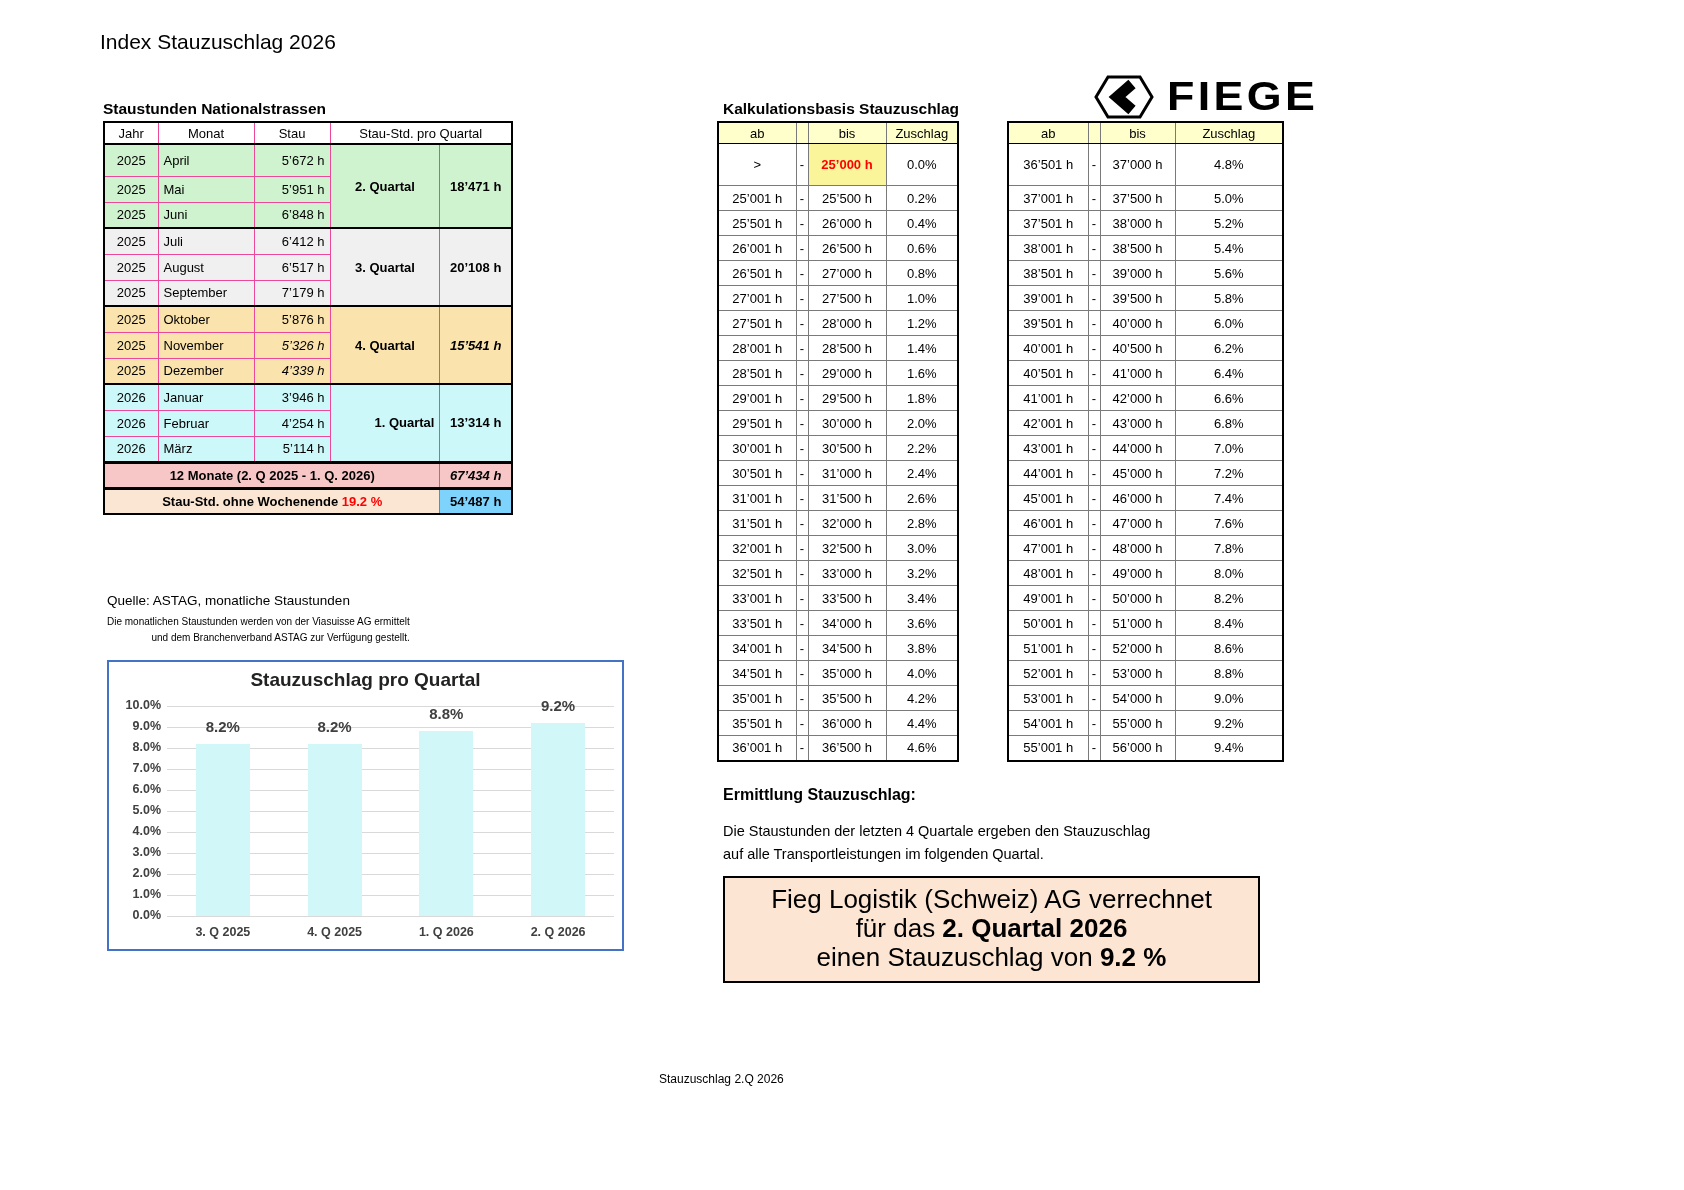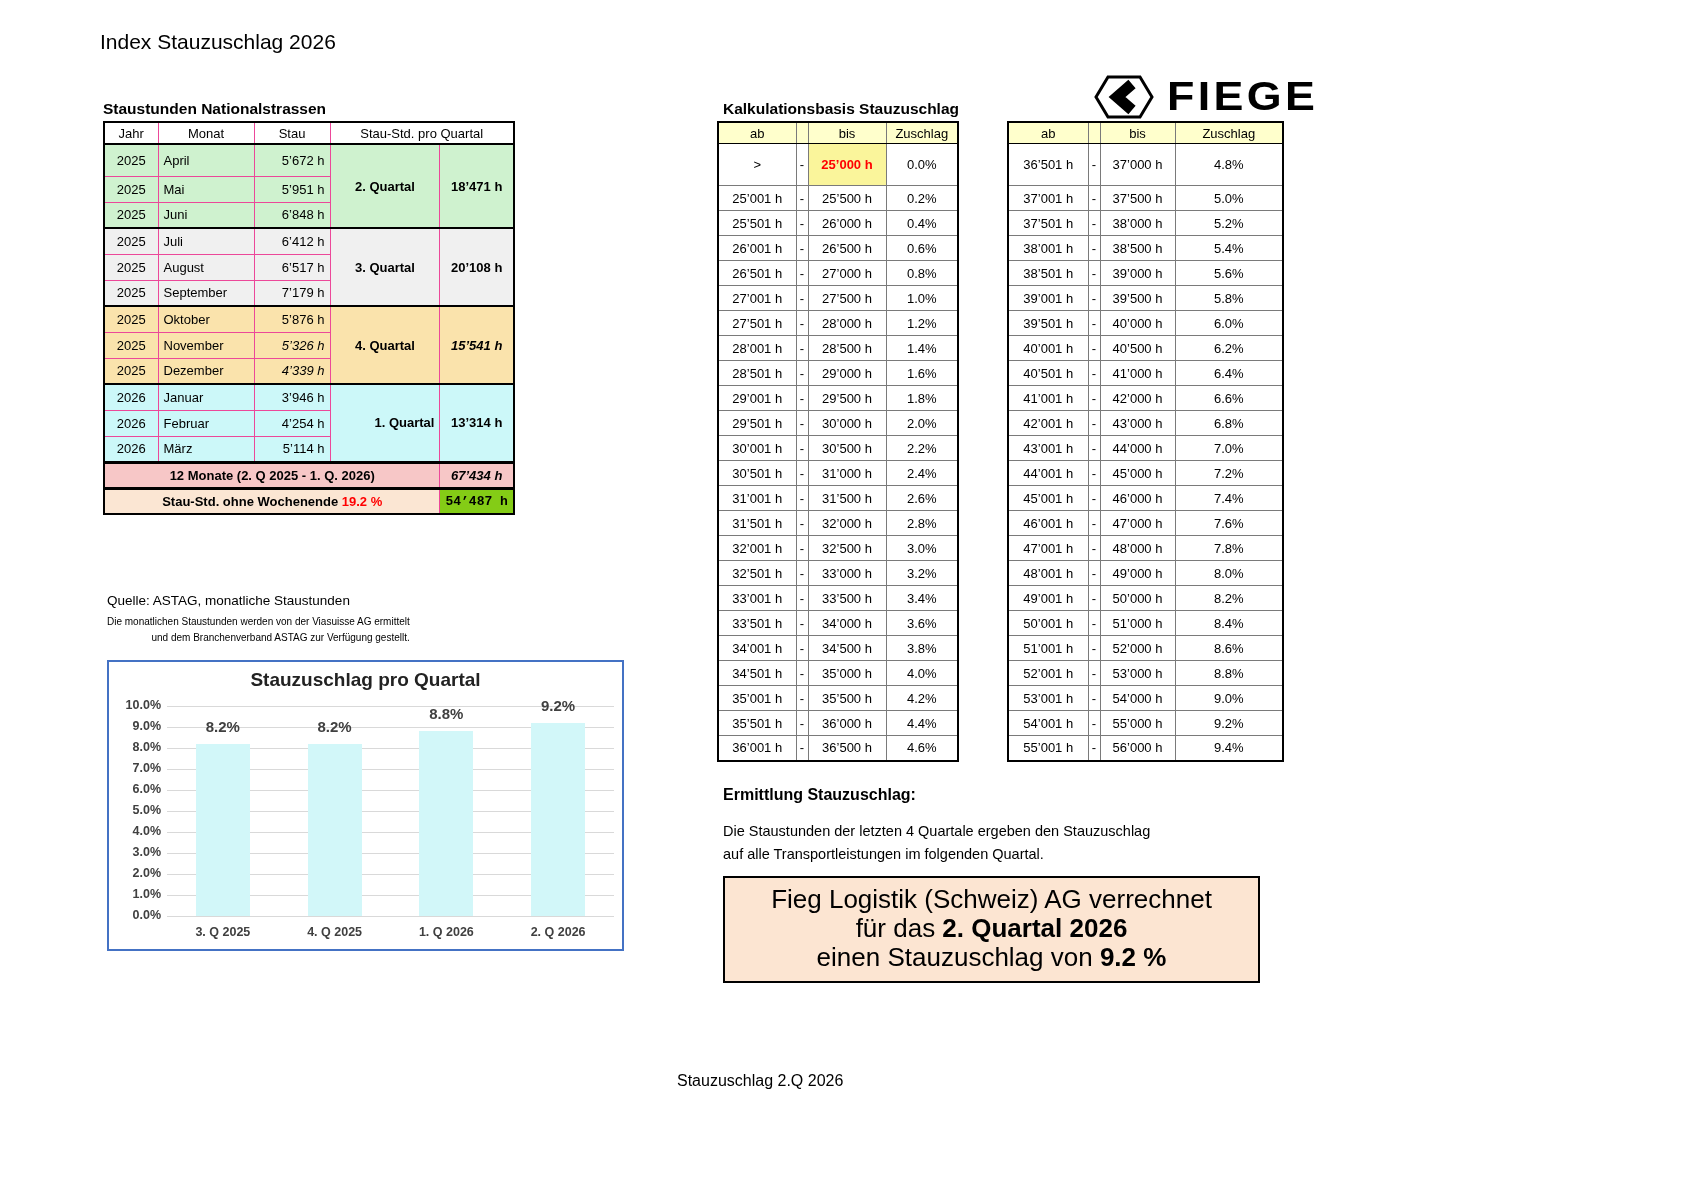--- a/index.html
+++ b/index.html
@@ -68,21 +68,21 @@
   table.kalk td.hl{background:#FAF59B;color:#f00;font-weight:700;}
 
   
   .erm{position:absolute;left:723px;top:786px;width:560px;}
   .erm-h{font-size:16px;font-weight:700;margin-bottom:16px;}
   .erm p{margin:0;font-size:14.5px;line-height:23px;}
   .vbox{margin-top:10px;width:533px;background:#FCE5D2;border:2px solid #000;
         text-align:center;padding:7px 0 9px 0;}
   .vl{font-size:26px;line-height:29px;}
 
-  .foot{position:absolute;left:677px;top:1072px;font-size:16px;}
+  .foot{position:absolute;left:659px;top:1072px;font-size:12px;}
 </style>
 </head>
 <body>
 
 <div class="page">
 
   <h1>Index Stauzuschlag 2026</h1>
 
   <div class="logo">
     <svg width="62" height="44" viewBox="0 0 62 44">
@@ -178,21 +178,21 @@
             <td class="c-year" style="background: rgb(204, 248, 249);">2026</td>
             <td class="c-month" style="background: rgb(204, 248, 249);">März</td>
             <td class="c-stau" style="background: rgb(204, 248, 249);">5’114 h</td>
           </tr>
           <tr class="sum-row">
             <td class="sum-label" colspan="4" style="background: rgb(247, 199, 199);">12 Monate  (2. Q 2025 - 1. Q. 2026)</td>
             <td class="sum-value" style="background: rgb(247, 199, 199);">67’434 h</td>
           </tr>
           <tr class="wk-row">
             <td class="wk-label" colspan="4" style="background: rgb(251, 230, 211);"><span>Stau-Std. ohne Wochenende  </span><span class="red">19.2 %</span></td>
-            <td class="wk-value" style="background: #84cc16; font-family: Liberation Mono, monospace;">54’487 h</td>
+            <td class="wk-value" style="background: #7dd3fc;">54’487 h</td>
           </tr>
         </tbody>
     </table>
   </section>
 
   <div class="source">
     <div class="s1">Quelle: ASTAG, monatliche Staustunden</div>
     <div class="s2">Die monatlichen Staustunden werden von der Viasuisse AG ermittelt</div>
     <div class="s2">und dem Branchenverband ASTAG zur Verfügung gestellt.</div>
   </div>

